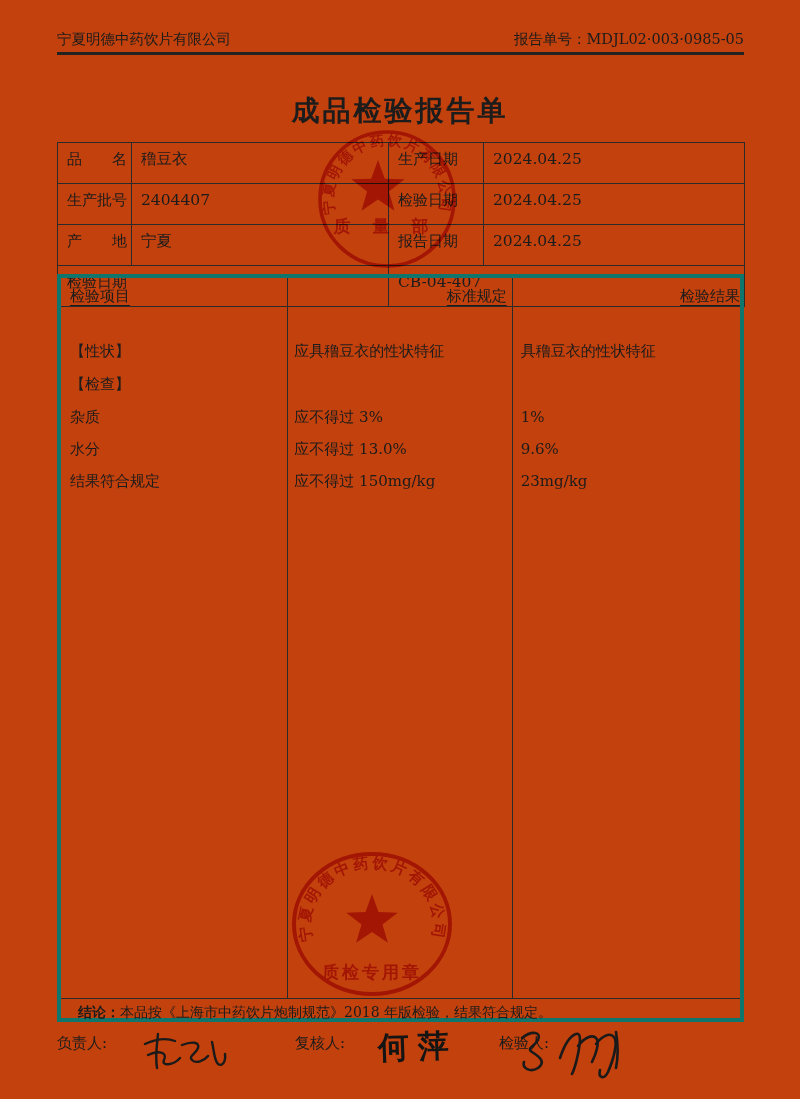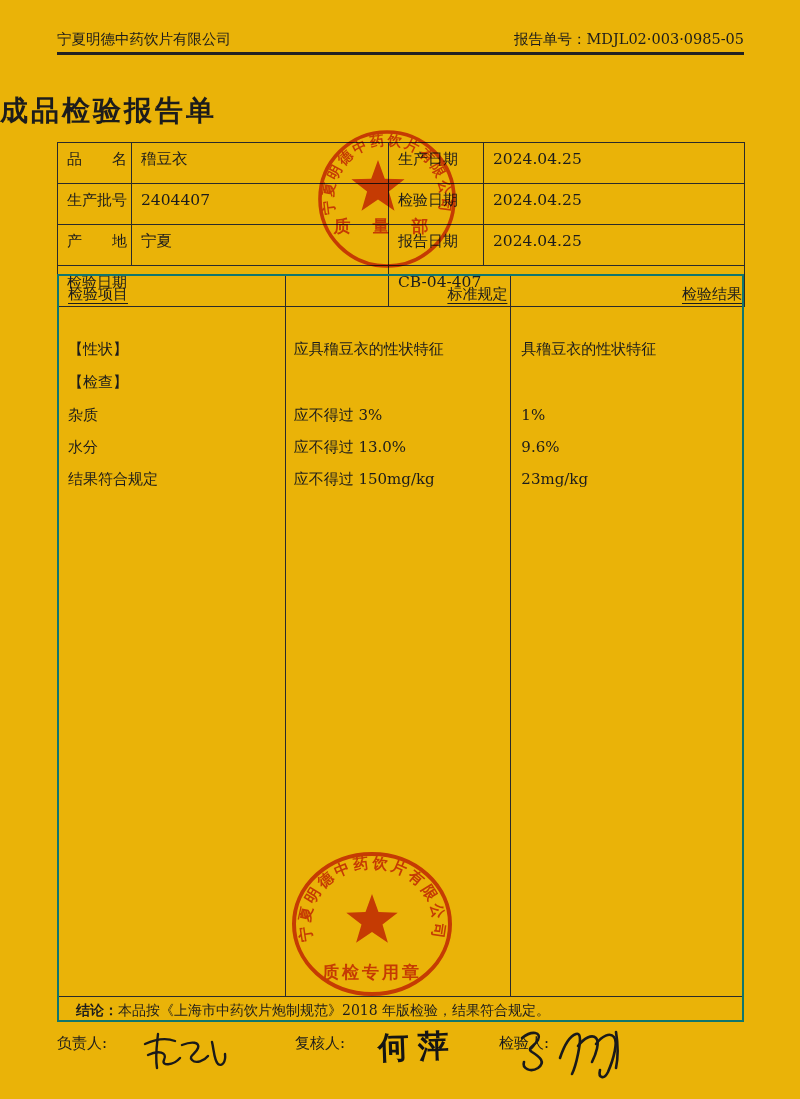--- a/index.html
+++ b/index.html
@@ -1,32 +1,32 @@
 <!DOCTYPE html>
 <html><head>
 <meta charset="utf-8">
 <style>
   html,body{margin:0;padding:0;background:#888;}
   .page{
     position:relative; width:800px; height:1099px; margin:0 auto;
-    background:#eab308; overflow:hidden;
+    background:#c2410c; overflow:hidden;
     font-family:"DejaVu Serif","Liberation Serif",serif;
     color:#1c1c1c;
   }
   
   .doc-header{position:absolute; top:30px; left:57px; width:687px; display:flex; justify-content:space-between; font-size:14.5px;}
   .header-rule{position:absolute; top:52px; left:57px; width:687px; height:3px; background:#222;}
   
-  .doc-title{position:absolute; top:92px; left:0; width:100%; text-align:left; font-size:28px; font-weight:bold; letter-spacing:3px;}
+  .doc-title{position:absolute; top:92px; left:0; width:100%; text-align:center; font-size:28px; font-weight:bold; letter-spacing:3px;}
   
   table.info{position:absolute; top:142px; left:57px; width:687px; border-collapse:collapse; table-layout:fixed; font-size:15px;}
   table.info td{border:1px solid #2a2a2a; height:32px; padding:0 0 8px 9px; vertical-align:middle; overflow:hidden; white-space:nowrap;}
   table.info td.val{font-size:15.5px;}
   
-  .inspect-box{position:absolute; top:274px; left:57px; width:687px; height:748px; border:2px solid #0f766e; box-sizing:border-box;}
+  .inspect-box{position:absolute; top:274px; left:57px; width:687px; height:748px; border:4px solid #0f766e; box-sizing:border-box;}
   .vline{position:absolute; top:0; width:1px; height:720px; background:#2a2a2a;}
   .vline.v1{left:226px;} .vline.v2{left:451px;}
   .conc-line{position:absolute; top:720px; left:0; width:100%; height:1px; background:#2a2a2a;}
   .irow{position:absolute; left:0; width:100%; display:flex; font-size:15px;}
   .irow .c1{width:226px; padding-left:9px; box-sizing:border-box;}
   .irow .c2{width:225px; padding-left:10px; box-sizing:border-box;}
   .irow .c3{width:236px; padding-left:14px; box-sizing:border-box;}
   .irow.hdr{top:9px;}
   .irow.hdr .c1 span,.irow.hdr .c2 span,.irow.hdr .c3 span{text-decoration:underline; text-underline-offset:4px;}
   .irow.hdr .c2,.irow.hdr .c3{text-align:right; padding-left:0;}

